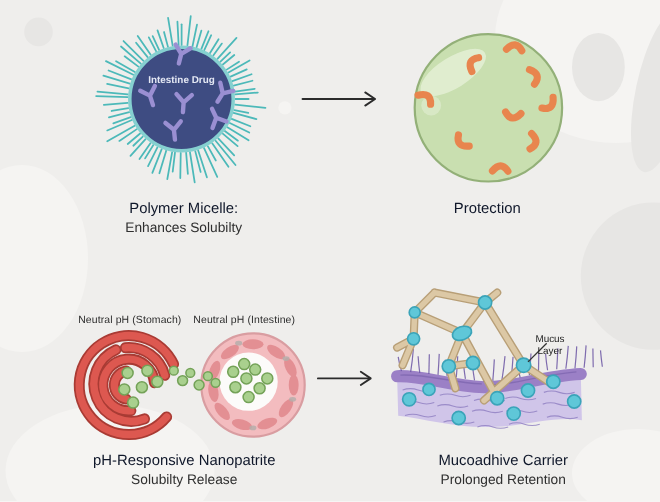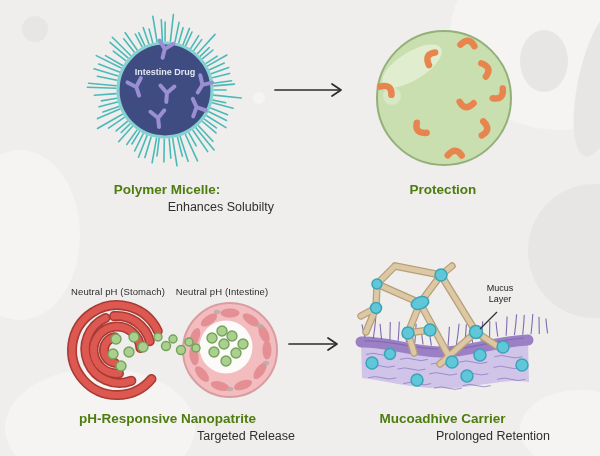--- a/index.html
+++ b/index.html
@@ -8,24 +8,24 @@
     background:#efeeec;
     font-family:"Liberation Sans","DejaVu Sans",sans-serif;
   }
   .blob{position:absolute;border-radius:50%;}
   .blob.light{background:#f5f4f2;}
   .blob.gray{background:#e7e6e4;}
   svg.diagram{position:absolute;left:0;top:0;}
   .lbl{position:absolute;text-align:center;color:#2d2d2d;}
   .lbl-small{font-size:9.5px;letter-spacing:.1px;}
   .lbl-inner{font-size:9px;color:#e4e8f4;font-weight:600;}
-  .lbl-annot{font-size:9px;line-height:11px;color:#222;}
+  .lbl-annot{font-size:9px;line-height:11px;color:#222;margin-top:20px;}
   .caption{position:absolute;text-align:center;}
-  .cap-title{font-size:13.5px;font-weight:700;color:#4d7c0f;line-height:17px;}
-  .cap-sub{font-size:12.5px;color:#2f2f2f;line-height:16px;margin-top:1px;text-align:right;}
+  .cap-title{font-size:13.5px;font-weight:400;color:#0f172a;line-height:17px;}
+  .cap-sub{font-size:12.5px;color:#2f2f2f;line-height:16px;margin-top:1px;}
 </style>
 </head>
 <body>
 
 <div class="stage">
 
   <div class="blob light" style="left:450px;top:-60px;width:220px;height:190px;"></div>
   <div class="blob gray" style="left:578px;top:8px;width:46px;height:150px;transform:rotate(12deg);"></div>
   <div class="blob gray" style="left:520px;top:30px;width:48px;height:62px;"></div>
   <div class="blob gray" style="left:528px;top:184px;width:132px;height:134px;"></div>
@@ -304,23 +304,23 @@
 
   <div class="caption" style="left:336px;top:181px;width:214px;">
     <div class="cap-title">Protection</div>
   </div>
 
   <div class="lbl lbl-small" style="left:48px;top:286px;width:140px;">Neutral pH (Stomach)</div>
   <div class="lbl lbl-small" style="left:152px;top:286px;width:140px;text-align:center;">Neutral pH (Intestine)</div>
 
   <div class="caption" style="left:40px;top:410px;width:255px;">
     <div class="cap-title">pH-Responsive Nanopatrite</div>
-    <div class="cap-sub">Targeted Release</div>
+    <div class="cap-sub">Solubilty Release</div>
   </div>
 
   <div class="lbl lbl-annot" style="left:476px;top:283px;width:48px;">Mucus Layer</div>
 
-  <div class="caption" style="left:335px;top:410px;width:215px;">
+  <div class="caption" style="left:350px;top:410px;width:215px;">
     <div class="cap-title">Mucoadhive Carrier</div>
     <div class="cap-sub">Prolonged Retention</div>
   </div>
 
 </div>
 
 </body></html>

